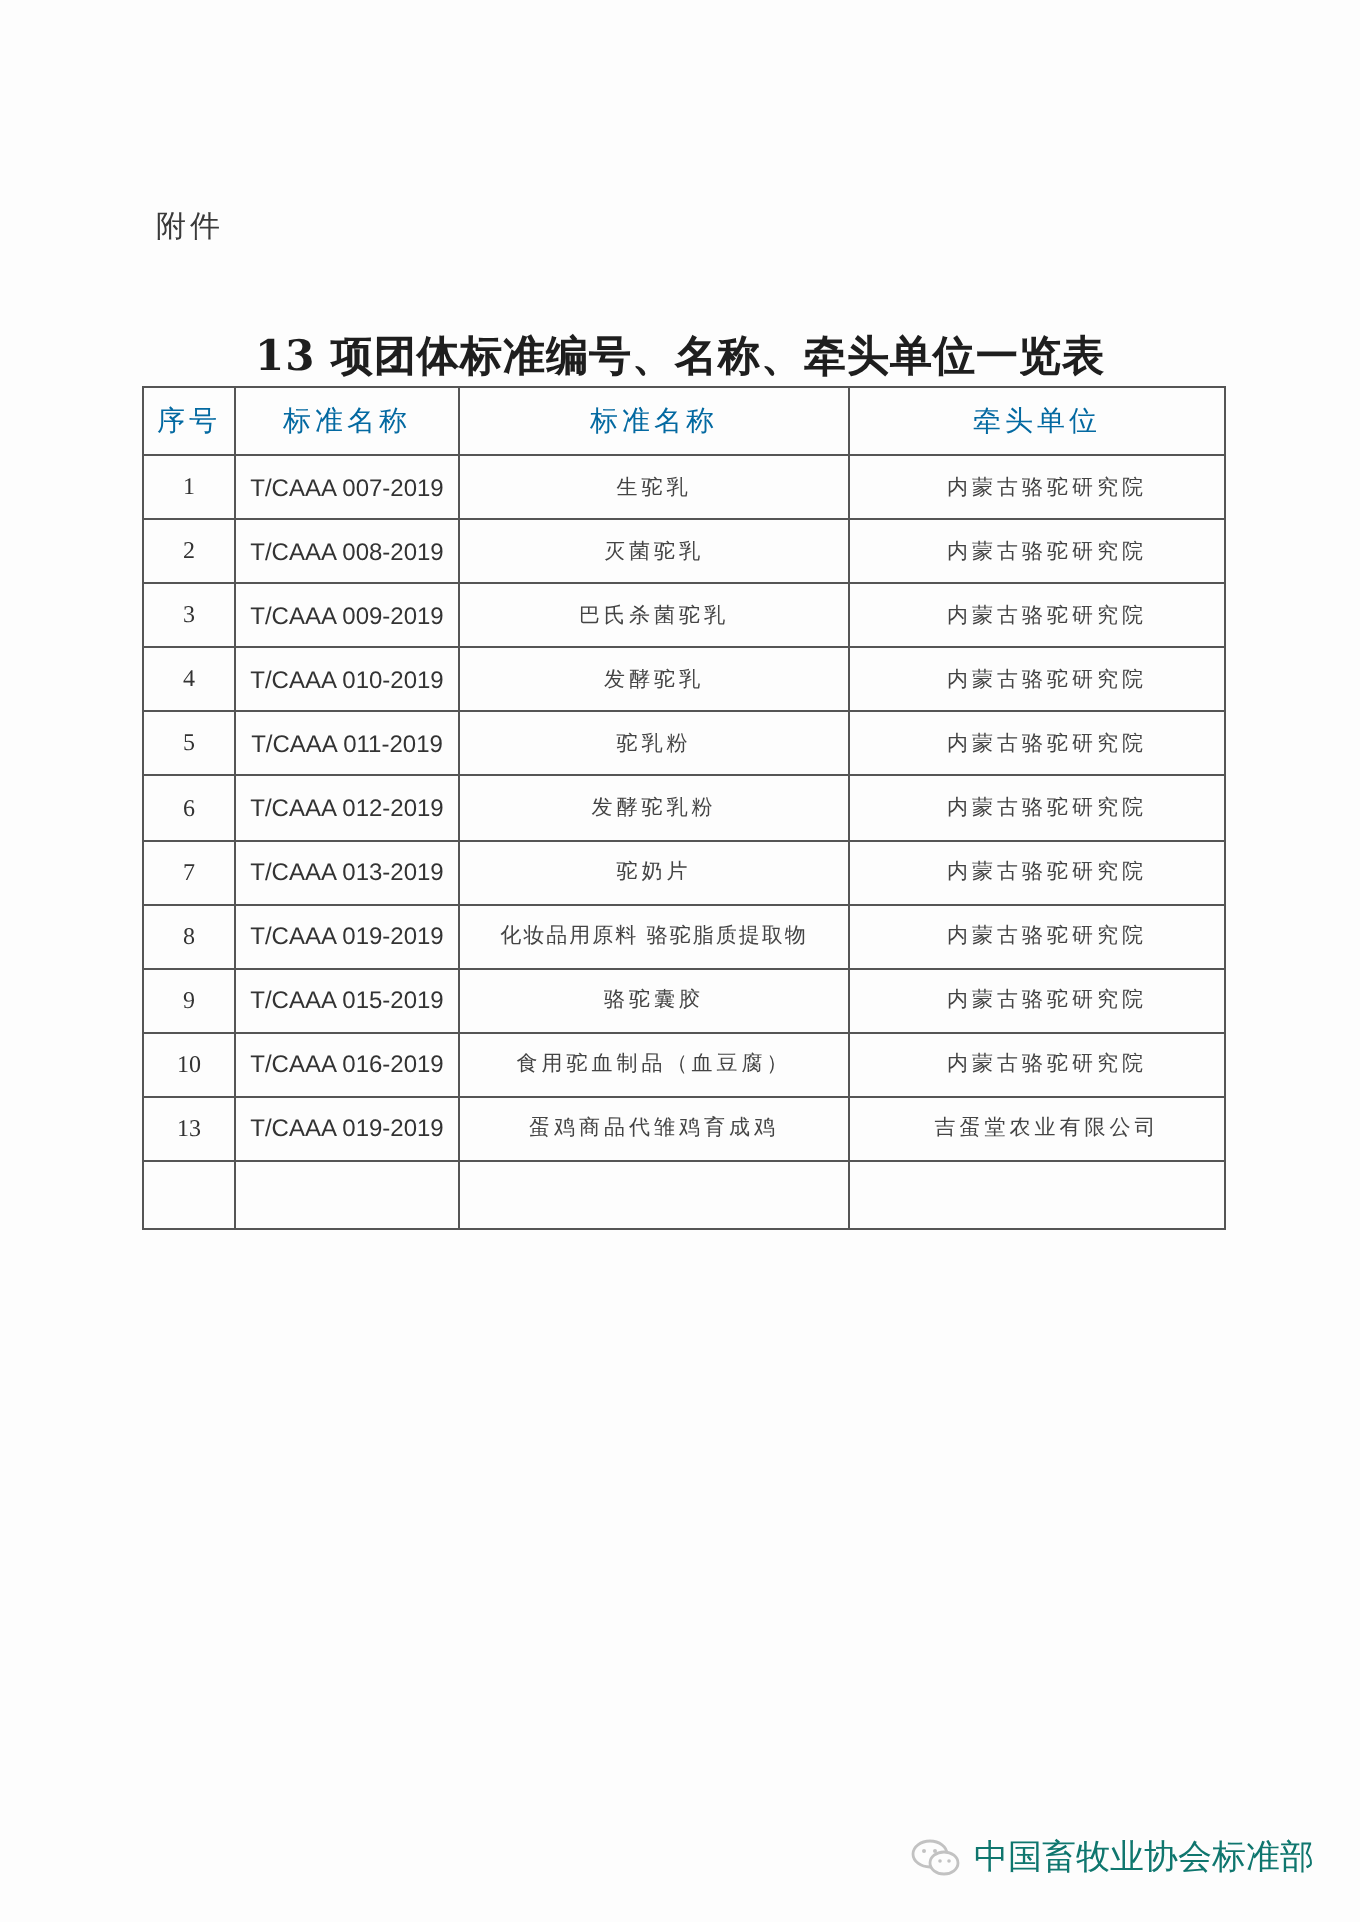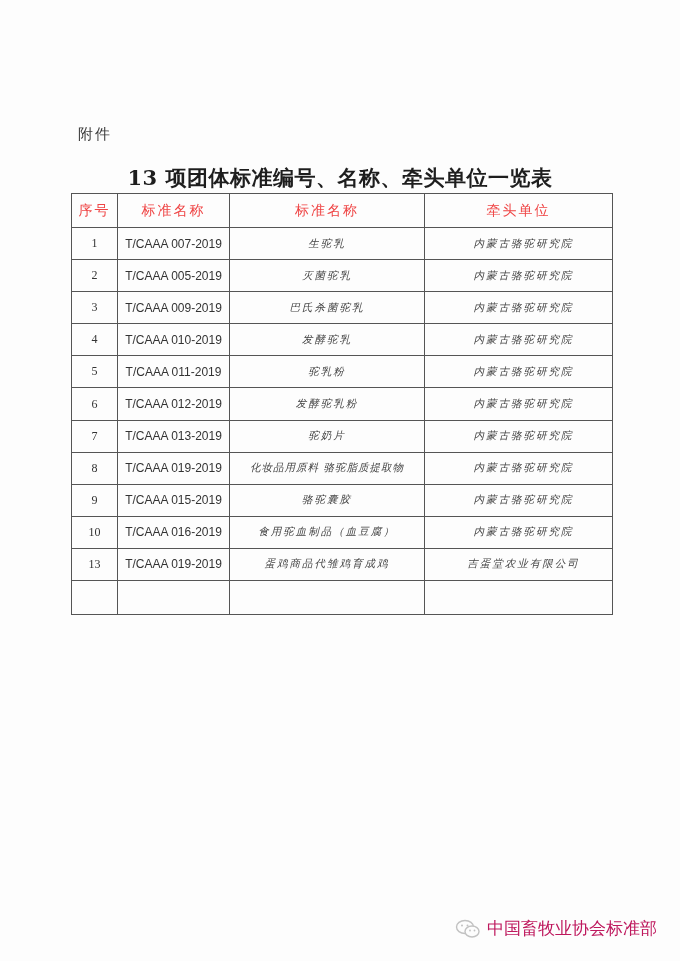--- a/index.html
+++ b/index.html
@@ -8,21 +8,20 @@
       background: #fdfdfd;
       position: relative;
       overflow: hidden;
       font-family: "DejaVu Serif", "Liberation Serif", serif;
       color: #2a2a2a;
     }
     .attachment {
       position: absolute; left: 78px; top: 104px;
       font-size: 15px; color: #3a3a3a; letter-spacing: 2px;
       font-family: "DejaVu Sans", sans-serif;
-      margin-top: 21px;
     }
     .doc-title {
       position: absolute; left: 0; width: 680px; top: 164px;
       text-align: center; font-size: 21px; font-weight: bold;
       color: #1e1e1e; letter-spacing: 0.5px;
       font-family: "DejaVu Serif", serif;
     }
     table.std {
       position: absolute; left: 71px; top: 193px;
       width: 541px;
@@ -33,46 +32,45 @@
       border: 1.2px solid #555;
       text-align: center;
       vertical-align: middle;
       padding: 0;
       overflow: hidden;
       white-space: nowrap;
     }
     table.std th {
       height: 33px;
       font-size: 14px; font-weight: normal; letter-spacing: 2px;
-      color: #ef4444;
+      color: #0369a1;
       font-family: "DejaVu Sans", sans-serif;
       margin-left: 36px;
     }
     table.std td {
       height: 31.1px;
       font-size: 10.5px;
       color: #333;
     }
     td.num { font-family: "Liberation Serif", serif; font-size: 12px !important; }
     td.code { font-family: Liberation Sans, sans-serif; font-size: 12px !important; }
     td.name, td.org {
       font-family: "DejaVu Sans", sans-serif;
       letter-spacing: 2px;
       color: #444 !important;
-      font-style: italic;
     }
     td.org { padding-left: 10px !important; }
     .col1 { width: 46px; }
     .col2 { width: 112px; }
     .col3 { width: 195px; }
     .col4 { width: 188px; }
     .watermark {
       position: absolute; left: 455px; top: 917px;
       display: flex; align-items: center; gap: 6px;
-      color: #be185d; font-size: 17px;
+      color: #0f766e; font-size: 17px;
       font-family: "DejaVu Sans", sans-serif;
     }
     .wm-icon { width: 26px; height: 20px; }
   </style>
 </head>
 <body>
 
 <div class="attachment">附件</div>
 
 <div class="doc-title">13 项团体标准编号、名称、牵头单位一览表</div>
@@ -94,21 +92,21 @@
   </thead>
   <tbody>
     <tr>
       <td class="num">1</td>
       <td class="code">T/CAAA 007-2019</td>
       <td class="name">生驼乳</td>
       <td class="org">内蒙古骆驼研究院</td>
     </tr>
     <tr>
       <td class="num">2</td>
-      <td class="code">T/CAAA 005-2019</td>
+      <td class="code">T/CAAA 008-2019</td>
       <td class="name">灭菌驼乳</td>
       <td class="org">内蒙古骆驼研究院</td>
     </tr>
     <tr>
       <td class="num">3</td>
       <td class="code">T/CAAA 009-2019</td>
       <td class="name">巴氏杀菌驼乳</td>
       <td class="org">内蒙古骆驼研究院</td>
     </tr>
     <tr>

